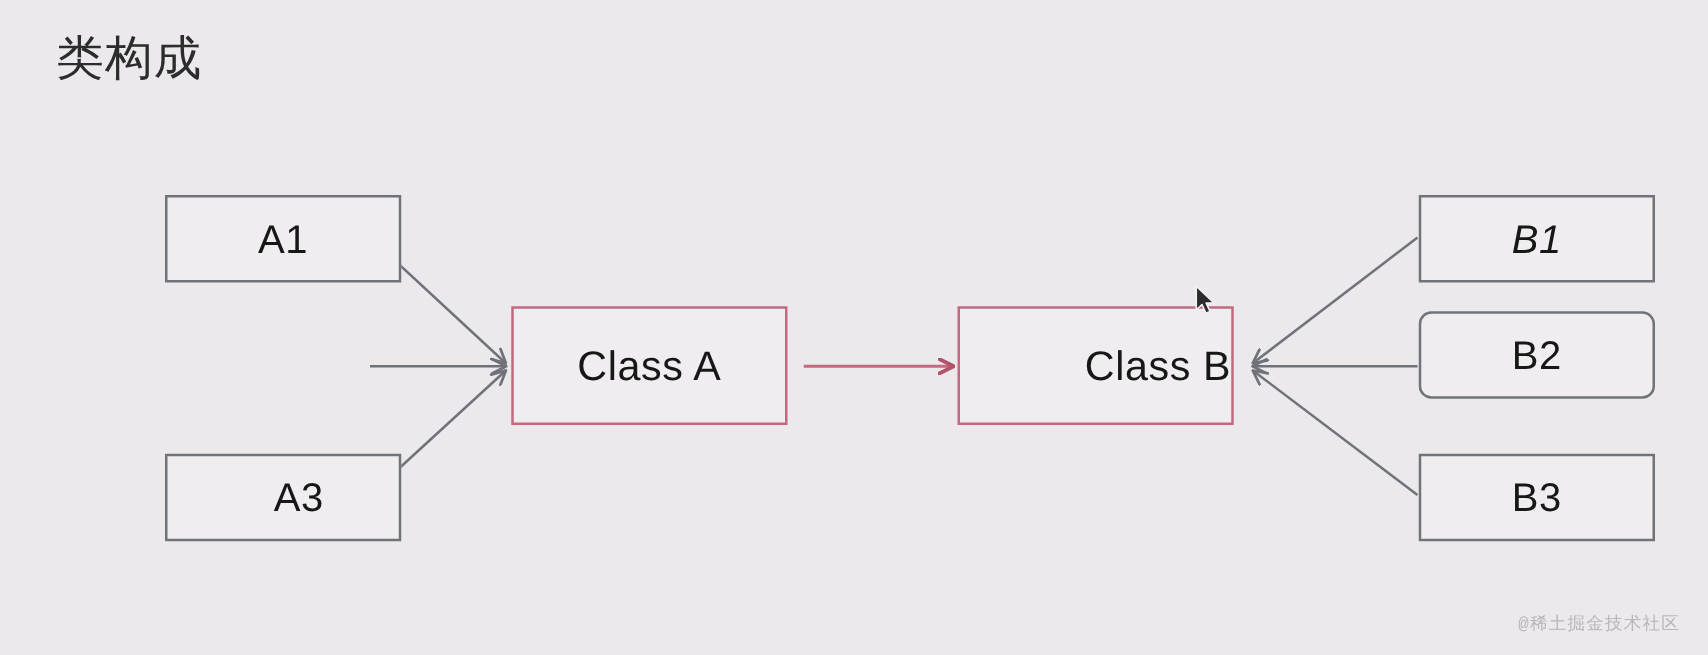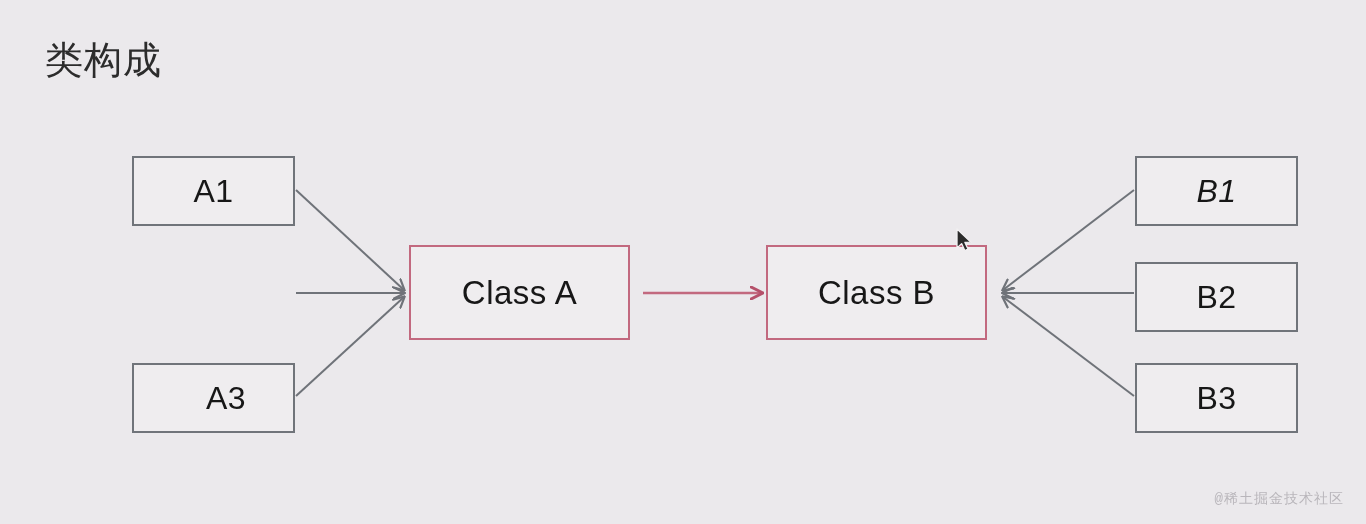--- a/index.html
+++ b/index.html
@@ -17,62 +17,62 @@
   #canvas {
     position: absolute;
     left: 0;
     top: 0;
     width: 1366px;
     height: 524px;
   }
   .page-title {
     position: absolute;
     left: 45px;
-    top: 35px;
+    top: 21px;
     font-size: 38px;
     line-height: 50px;
     color: #2c2c2c;
     letter-spacing: 1px;
     font-family: "DejaVu Sans", "Liberation Sans", sans-serif;
     white-space: nowrap;
   }
   .node {
     position: absolute;
     box-sizing: border-box;
     display: flex;
     align-items: center;
     justify-content: center;
     background: #efedef;
     font-size: 32px;
     color: #171717;
     letter-spacing: 0.5px;
   }
   .node.plain {
     border: 2px solid #70747a;
-    width: 163px;
+    width: 189px;
     height: 70px;
     text-align: center;
   }
   .node.accent {
     border: 2px solid #c2697f;
     width: 221px;
     height: 95px;
     font-size: 33px;
   }
   
   #node-a1 { left: 132px; top: 156px; }
   #node-a2 { left: 132px; top: 259px; }
   #node-a3 { left: 132px; top: 363px; padding-left: 25px; }
   
   #node-b1 { left: 1135px; top: 156px; font-style: italic; }
-  #node-b2 { left: 1135px; top: 262px; }
+  #node-b2 { left: 1135px; top: 249px; border-radius: 10px; }
   #node-b3 { left: 1135px; top: 363px; }
   
   #node-class-a { left: 409px; top: 245px; }
-  #node-class-b { left: 766px; top: 245px; }
+  #node-class-b { left: 766px; top: 245px; justify-content: flex-end; }
 
   svg.edges {
     position: absolute;
     left: 0;
     top: 0;
     width: 1366px;
     height: 524px;
     pointer-events: none;
   }
   .watermark {

